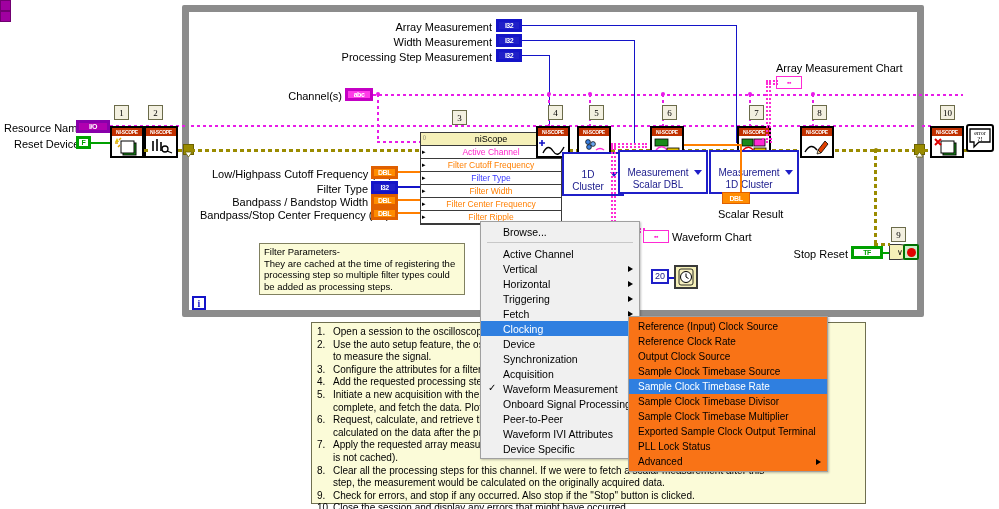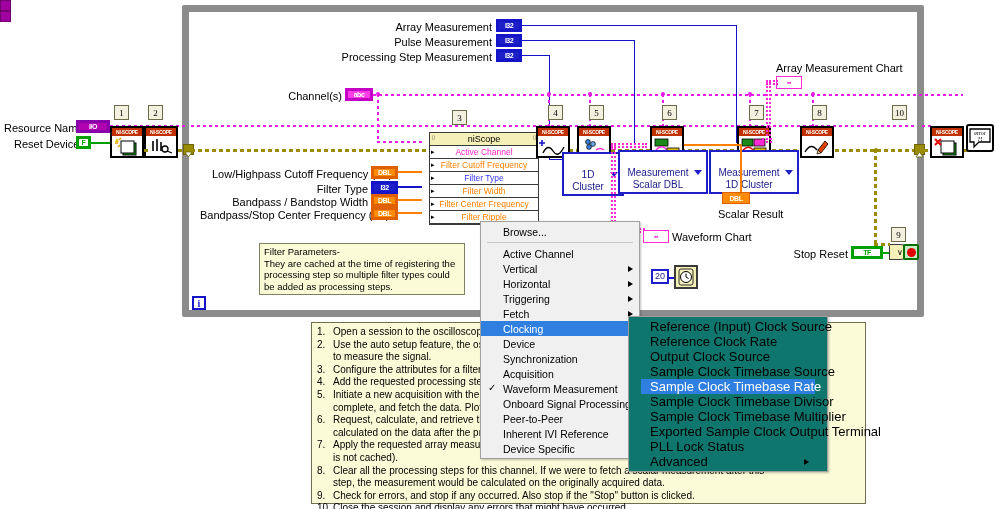--- a/index.html
+++ b/index.html
@@ -112,22 +112,22 @@
   
   .step-num {
     position:absolute; width:15px; height:15px; background:#f3f0e0;
     border:1px solid #6b6b4a; color:#000; font-size:9px;
     display:flex; align-items:center; justify-content:center;
     font-family:"Liberation Serif",serif;
   }
 
   
   .prop-node {
-    position:absolute; left:420px; top:132px; width:110px;
-    border:1px solid #3a3a3a; background:#fff;margin-left:9px;
+    position:absolute; left:420px; top:132px; width:142px;
+    border:1px solid #3a3a3a; background:#fff;
   }
   .prop-head {
     height:13px; background:#f5f0b8; border-bottom:1px solid #3a3a3a;
     display:flex; align-items:center; justify-content:center;
     font-size:9px; color:#000; position:relative;
   }
   .prop-head .ref-l { position:absolute; left:2px; top:1px; font-size:5px; color:#333; }
   .prop-head .ref-r { position:absolute; right:2px; top:1px; font-size:5px; color:#333; }
   .prop-row {
     height:13px; border-bottom:1px solid #3a3a3a; background:#fff;
@@ -185,22 +185,22 @@
   .ctx-arrow {
     position:absolute; right:6px; top:50%; margin-top:-3px;
     width:0;height:0; border-top:3.5px solid transparent;
     border-bottom:3.5px solid transparent; border-left:5px solid #000;
   }
   .ctx-item.sel .ctx-arrow { border-left-color:#fff; }
   .ctx-check { position:absolute; left:7px; top:1px; font-size:10px; }
 
   .submenu {
     position:absolute; left:628px; top:316px; width:200px;
-    background:#0f766e; border:1px solid #a0a0a0;
-    padding:2px 12px; font-size:13px; color:#000;
+    background:#f97316; border:1px solid #a0a0a0;
+    padding:2px 0; font-size:10px; color:#000;
     box-shadow:1px 1px 2px rgba(0,0,0,0.25);
     z-index:60;
   }
   .sub-item {
     height:15px; display:flex; align-items:center; position:relative;
     padding-left:9px; padding-right:16px; white-space:nowrap;
   }
   .sub-item.sel { background:#2f7fe0; color:#fff; }
 
   
@@ -293,21 +293,21 @@
       </svg>
   </div>
 
   <div class="wire dash-p abs" style="left:191px; top:125px; width:725px;"></div>
 
   <div class="wire dash-y abs" style="left:191px; top:149px; width:725px;"></div>
 
   <div class="label label-r" style="left:330px; top:21px; width:162px;">Array Measurement</div>
   <div class="term term-ctrl t-i32" style="left:496px; top:19px; width:26px; height:13px;">I32</div>
 
-  <div class="label label-r" style="left:330px; top:36px; width:162px;">Pulse Measurement</div>
+  <div class="label label-r" style="left:330px; top:36px; width:162px;">Width Measurement</div>
   <div class="term term-ctrl t-i32" style="left:496px; top:34px; width:26px; height:13px;">I32</div>
 
   <div class="label label-r" style="left:295px; top:51px; width:197px;">Processing Step Measurement</div>
   <div class="term term-ctrl t-i32" style="left:496px; top:49px; width:26px; height:13px;">I32</div>
 
   <div class="wire wire-h1 w-blue abs" style="left:522px; top:25px; width:215px;"></div>
   <div class="wire wire-v1 w-blue abs" style="left:736px; top:25px; height:118px;"></div>
 
   <div class="wire wire-h1 w-blue abs" style="left:522px; top:40px; width:113px;"></div>
   <div class="wire wire-v1 w-blue abs" style="left:634px; top:40px; height:103px;"></div>
@@ -515,21 +515,21 @@
   <div class="wire dash-y-v abs" style="left:874px; top:149px; height:95px;"></div>
   <div class="wire dash-y abs" style="left:874px; top:243px; width:16px;"></div>
 
   <div class="tunnel-pink" style="left:911px; top:120px; width:11px; height:11px;"></div>
   <div class="tunnel" style="left:914px; top:144px;">
     <svg width="9" height="9" viewBox="0 0 9 9">
         <polygon points="1,7 8,7 4.5,2" fill="#fff" stroke="#6b6200" stroke-width="0.8"></polygon>
       </svg>
   </div>
 
-  <div class="step-num" style="left:892px; top:105px;">10</div>
+  <div class="step-num" style="left:940px; top:105px;">10</div>
   <div class="wire dash-p abs" style="left:922px; top:125px; width:10px;"></div>
   <div class="wire dash-y abs" style="left:924px; top:149px; width:8px;"></div>
   <div class="vi-node" style="left:930px; top:126px;">
     <div class="vi-top">NI-SCOPE</div>
     <div class="vi-body">
       <span class="vi-glyph">
         <svg width="26" height="20" viewBox="0 0 26 20">
           <rect x="9" y="6" width="13" height="12" fill="#1a9a1a" stroke="#000" stroke-width="1"></rect>
           <rect x="7" y="4" width="13" height="12" fill="#fff" stroke="#000" stroke-width="1"></rect>
           <path d="M1 2 L7 8 M7 2 L1 8" stroke="#e00000" stroke-width="2"></path>
@@ -644,21 +644,21 @@
     </div>
     <div class="ctx-item">
       <span>Onboard Signal Processing</span>
       <span class="ctx-arrow"></span>
     </div>
     <div class="ctx-item">
       <span>Peer-to-Peer</span>
       <span class="ctx-arrow"></span>
     </div>
     <div class="ctx-item">
-      <span>Inherent IVI Reference</span>
+      <span>Waveform IVI Attributes</span>
       <span class="ctx-arrow"></span>
     </div>
     <div class="ctx-item">
       <span>Device Specific</span>
       <span class="ctx-arrow"></span>
     </div>
   </div>
 
   <div class="submenu">
     <div class="sub-item">

